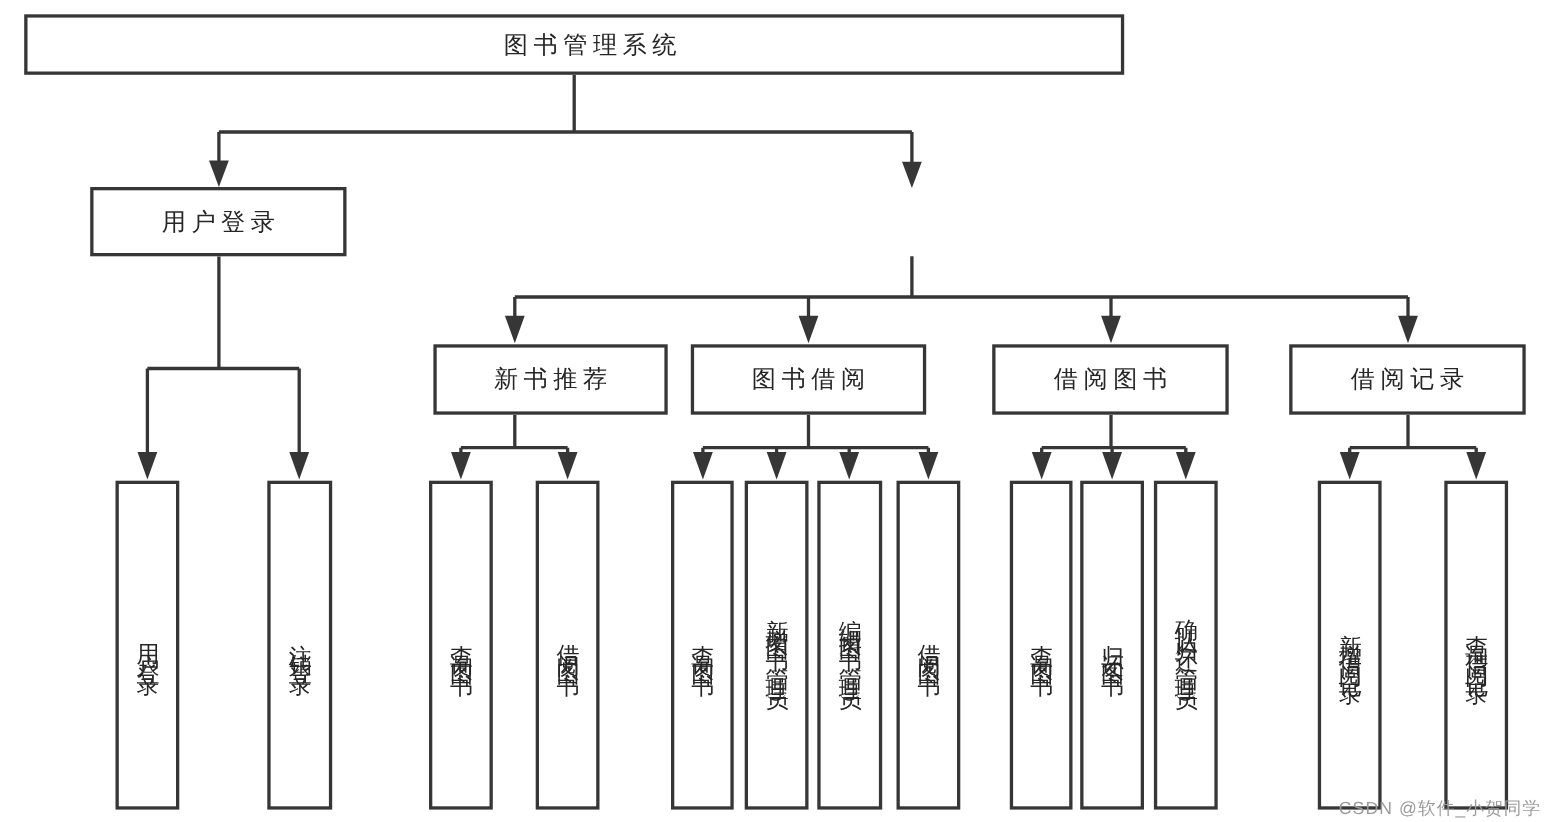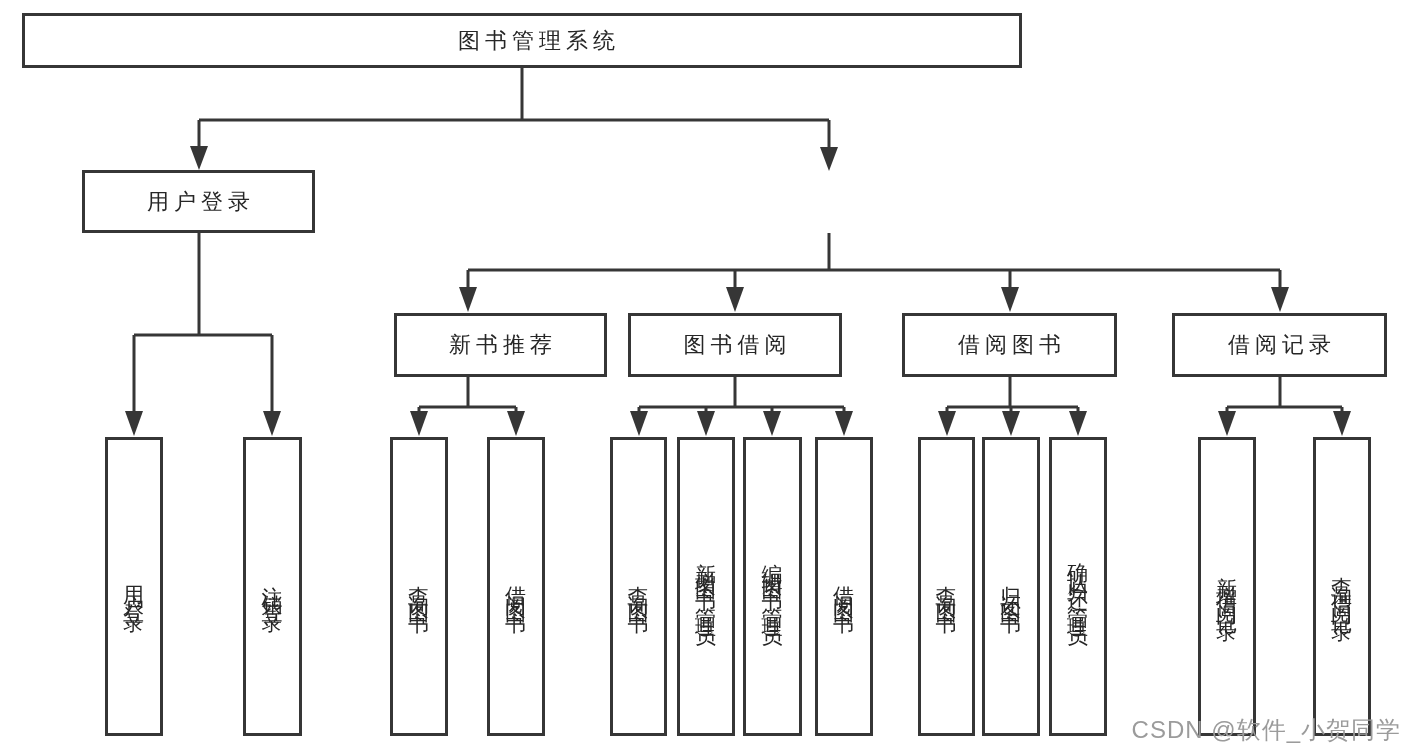--- a/index.html
+++ b/index.html
@@ -26,21 +26,21 @@
     writing-mode:vertical-rl;
     text-orientation:mixed;
     font-size:21px;
     letter-spacing:9px;
     line-height:1;
     white-space:nowrap;
   }
   #watermark{
     position:absolute;
     right:4px;bottom:1px;
-    font-size:24px;
+    font-size:16px;
     color:#9b9b9b;
     letter-spacing:1px;
     z-index:5;
     white-space:nowrap;
   }
 </style>
 </head>
 <body>
 
 <div id="stage">

